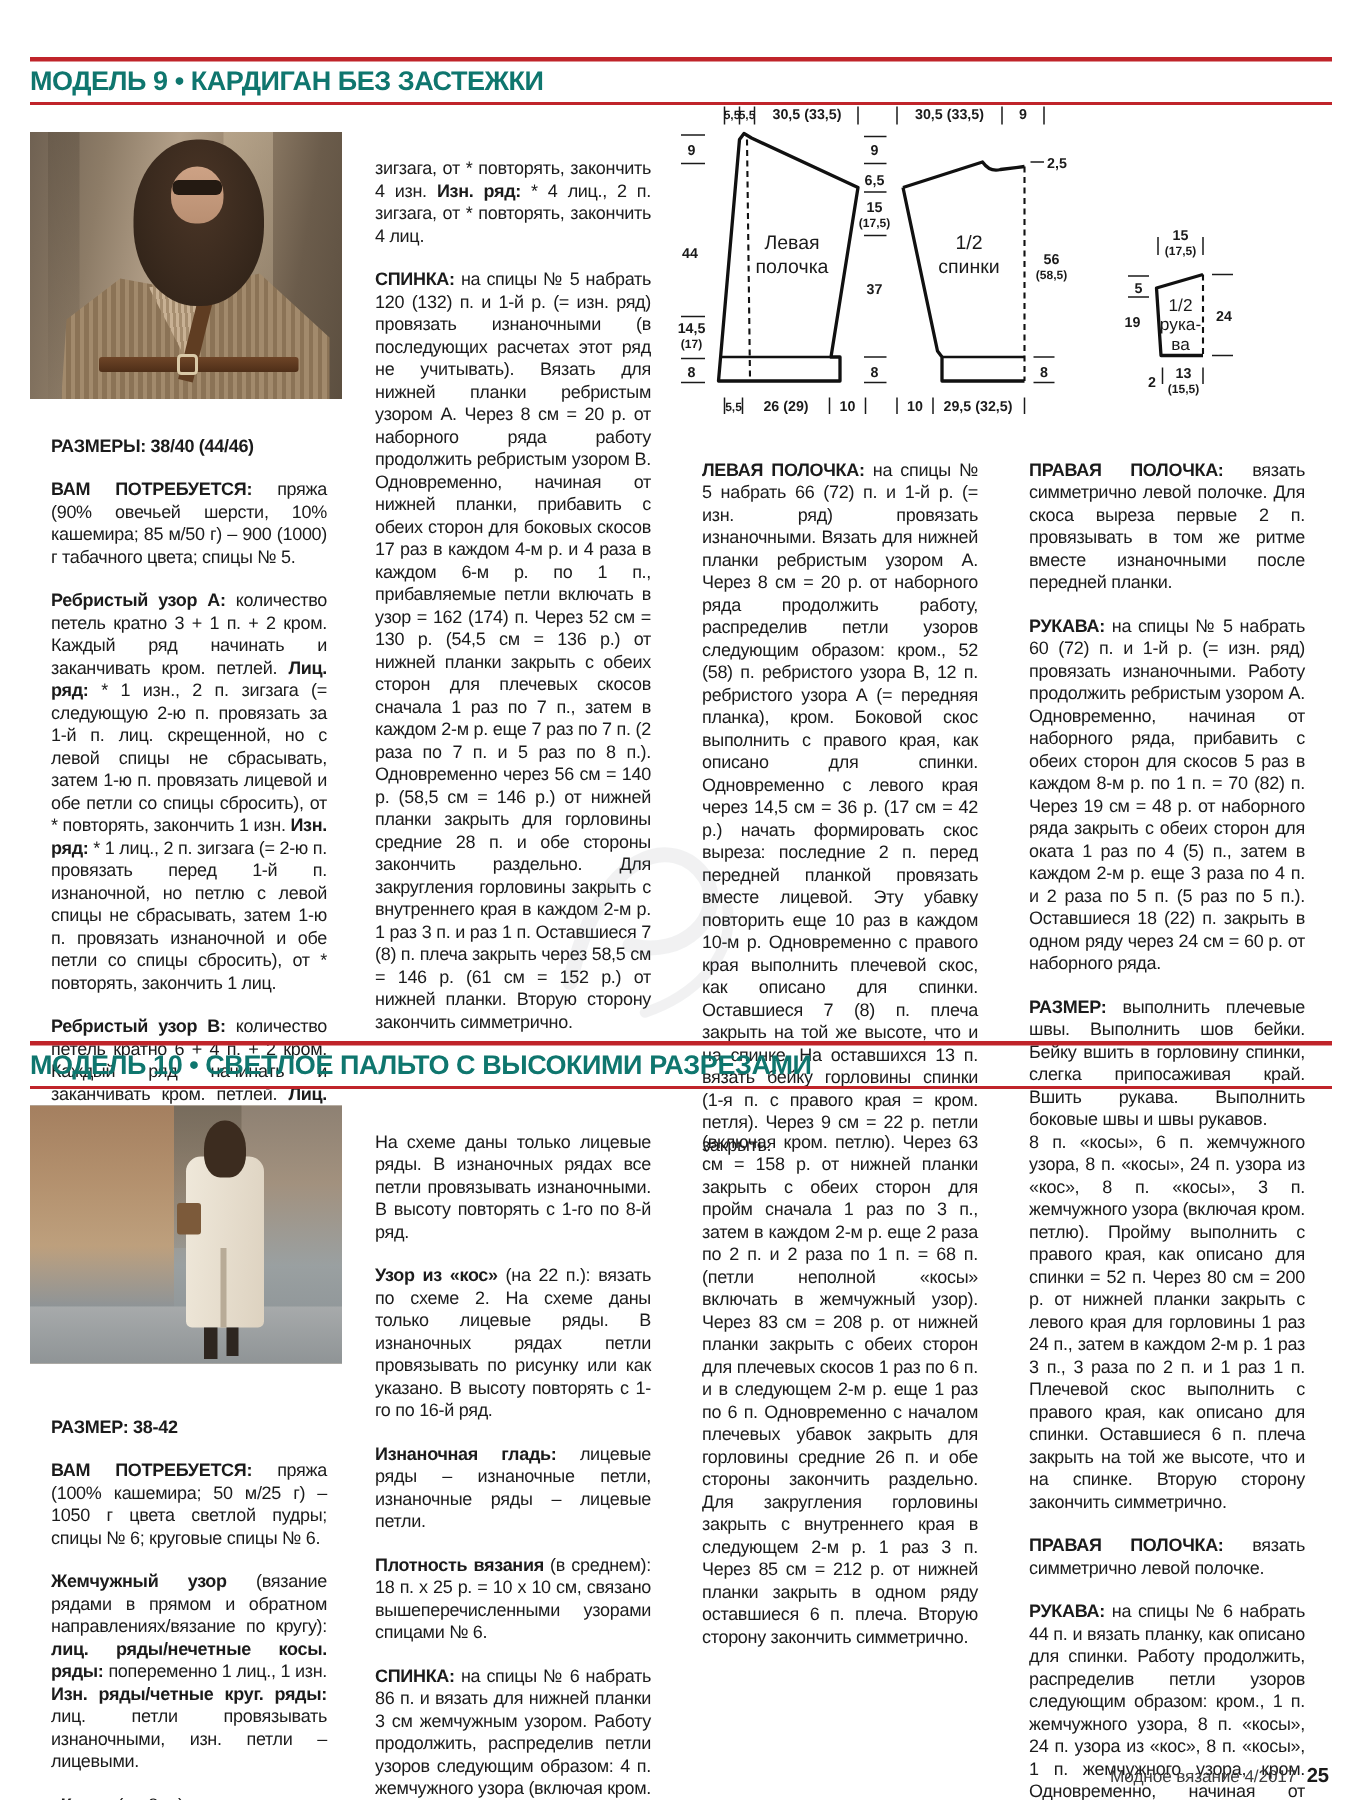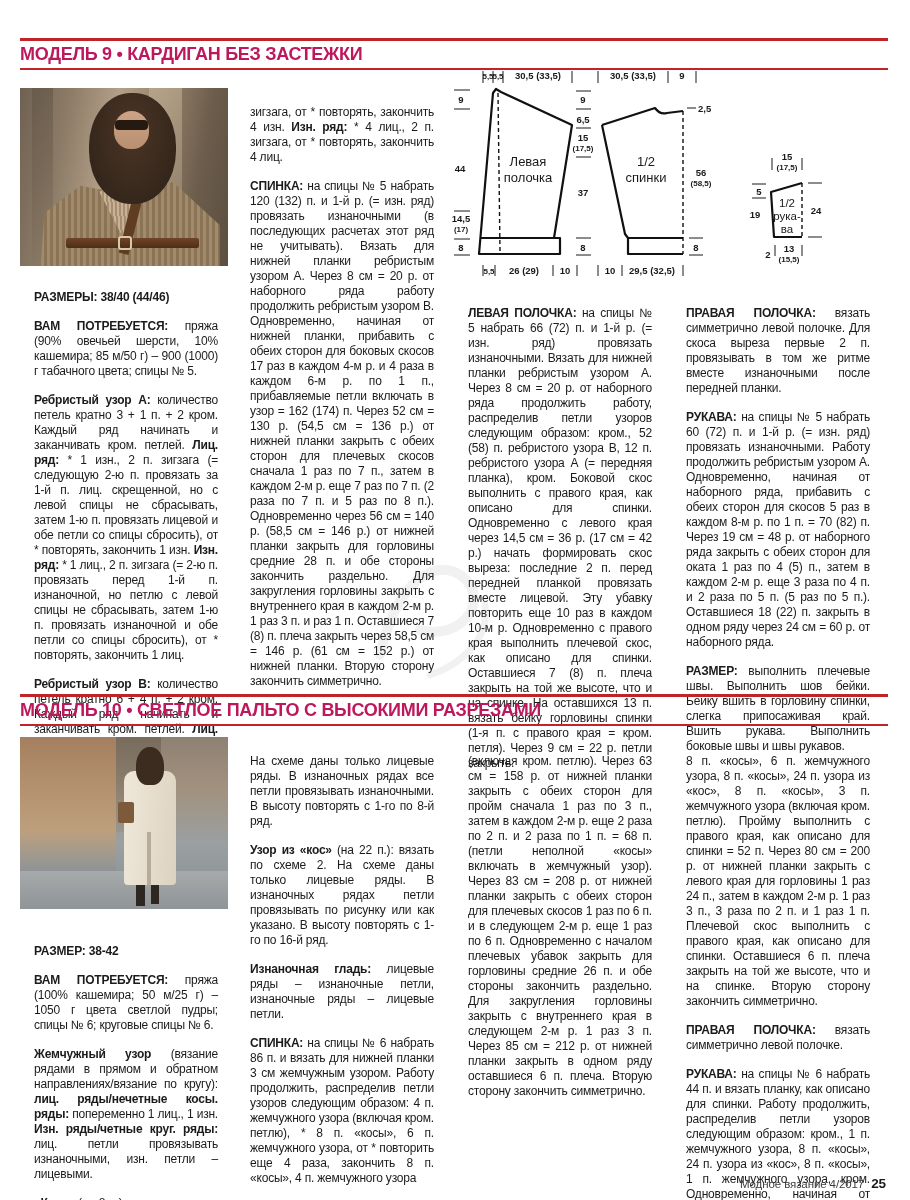--- a/index.html
+++ b/index.html
@@ -6,21 +6,21 @@
   .page{
     position:relative;width:910px;height:1200px;background:#ffffff;
     font-family:"Liberation Sans", sans-serif;color:#1b1b1b;overflow:hidden;
     margin:0 auto;
   }
   .rule{position:absolute;left:20px;width:868px;background:#c0242a;}
   .rule.thick{height:3px;}
   .rule.thin{height:1.5px;}
   .sec-title{
     position:absolute;left:20px;width:868px;
-    font-size:18px;font-weight:bold;color:#be185d;letter-spacing:-0.3px;
+    font-size:18px;font-weight:bold;color:#0f766e;letter-spacing:-0.3px;
   }
   .col{
     position:absolute;width:212px;font-size:12px;line-height:15px;
     letter-spacing:-0.2px;text-align:justify;
   }
   .col p{margin:14px;}
   .col p.gap{margin-top:14px;}
   .col b{font-weight:bold;}
   .photo{position:absolute;left:20px;width:208px;overflow:hidden;background:#8a7a66;}
   .photo div{position:absolute;}
@@ -231,20 +231,21 @@
   <div class="col" style="left:20px;top:930px;">
       <p><b>РАЗМЕР: 38-42</b></p>
       <p class="gap"><b>ВАМ ПОТРЕБУЕТСЯ:</b> пряжа (100% кашемира; 50 м/25 г) – 1050 г цвета светлой пудры; спицы № 6; круговые спицы № 6.</p>
       <p><b>Жемчужный узор</b> (вязание рядами в прямом и обратном направлениях/вязание по кругу): <b>лиц. ряды/нечетные косы. ряды:</b> попеременно 1 лиц., 1 изн. <b>Изн. ряды/четные круг. ряды:</b> лиц. петли провязывать изнаночными, изн. петли – лицевыми.</p>
       <p><b>«Коса»</b> (на 8 п.): вязать по схеме 1.</p>
     </div>
   <div class="col" style="left:236px;top:740px;">
       <p>На схеме даны только лицевые ряды. В изнаночных рядах все петли провязывать изнаночными. В высоту повторять с 1-го по 8-й ряд.</p>
       <p><b>Узор из «кос»</b> (на 22 п.): вязать по схеме 2. На схеме даны только лицевые ряды. В изнаночных рядах петли провязывать по рисунку или как указано. В высоту повторять с 1-го по 16-й ряд.</p>
       <p><b>Изнаночная гладь:</b> лицевые ряды – изнаночные петли, изнаночные ряды – лицевые петли.</p>
+      <p><b>Плотность вязания</b> (в среднем): 18 п. х 25 р. = 10 х 10 см, связано вышеперечисленными узорами спицами № 6.</p>
       <p class="gap"><b>СПИНКА:</b> на спицы № 6 набрать 86 п. и вязать для нижней планки 3 см жемчужным узором. Работу продолжить, распределив петли узоров следующим образом: 4 п. жемчужного узора (включая кром. петлю), * 8 п. «косы», 6 п. жемчужного узора, от * повторить еще 4 раза, закончить 8 п. «косы», 4 п. жемчужного узора</p>
     </div>
   <div class="col" style="left:454px;top:740px;">
       <p>(включая кром. петлю). Через 63 см = 158 р. от нижней планки закрыть с обеих сторон для пройм сначала 1 раз по 3 п., затем в каждом 2-м р. еще 2 раза по 2 п. и 2 раза по 1 п. = 68 п. (петли неполной «косы» включать в жемчужный узор). Через 83 см = 208 р. от нижней планки закрыть с обеих сторон для плечевых скосов 1 раз по 6 п. и в следующем 2-м р. еще 1 раз по 6 п. Одновременно с началом плечевых убавок закрыть для горловины средние 26 п. и обе стороны закончить раздельно. Для закругления горловины закрыть с внутреннего края в следующем 2-м р. 1 раз 3 п. Через 85 см = 212 р. от нижней планки закрыть в одном ряду оставшиеся 6 п. плеча. Вторую сторону закончить симметрично.</p>
     </div>
   <div class="col" style="left:672px;top:740px;">
       <p>8 п. «косы», 6 п. жемчужного узора, 8 п. «косы», 24 п. узора из «кос», 8 п. «косы», 3 п. жемчужного узора (включая кром. петлю). Пройму выполнить с правого края, как описано для спинки = 52 п. Через 80 см = 200 р. от нижней планки закрыть с левого края для горловины 1 раз 24 п., затем в каждом 2-м р. 1 раз 3 п., 3 раза по 2 п. и 1 раз 1 п. Плечевой скос выполнить с правого края, как описано для спинки. Оставшиеся 6 п. плеча закрыть на той же высоте, что и на спинке. Вторую сторону закончить симметрично.</p>
       <p><b>ПРАВАЯ ПОЛОЧКА:</b> вязать симметрично левой полочке.</p>
       <p><b>РУКАВА:</b> на спицы № 6 набрать 44 п. и вязать планку, как описано для спинки. Работу продолжить, распределив петли узоров следующим образом: кром., 1 п. жемчужного узора, 8 п. «косы», 24 п. узора из «кос», 8 п. «косы», 1 п. жемчужного узора, кром. Одновременно, начиная от планки, прибавить с обеих сторон для скосов 13 раз в каждом</p>
     </div>

